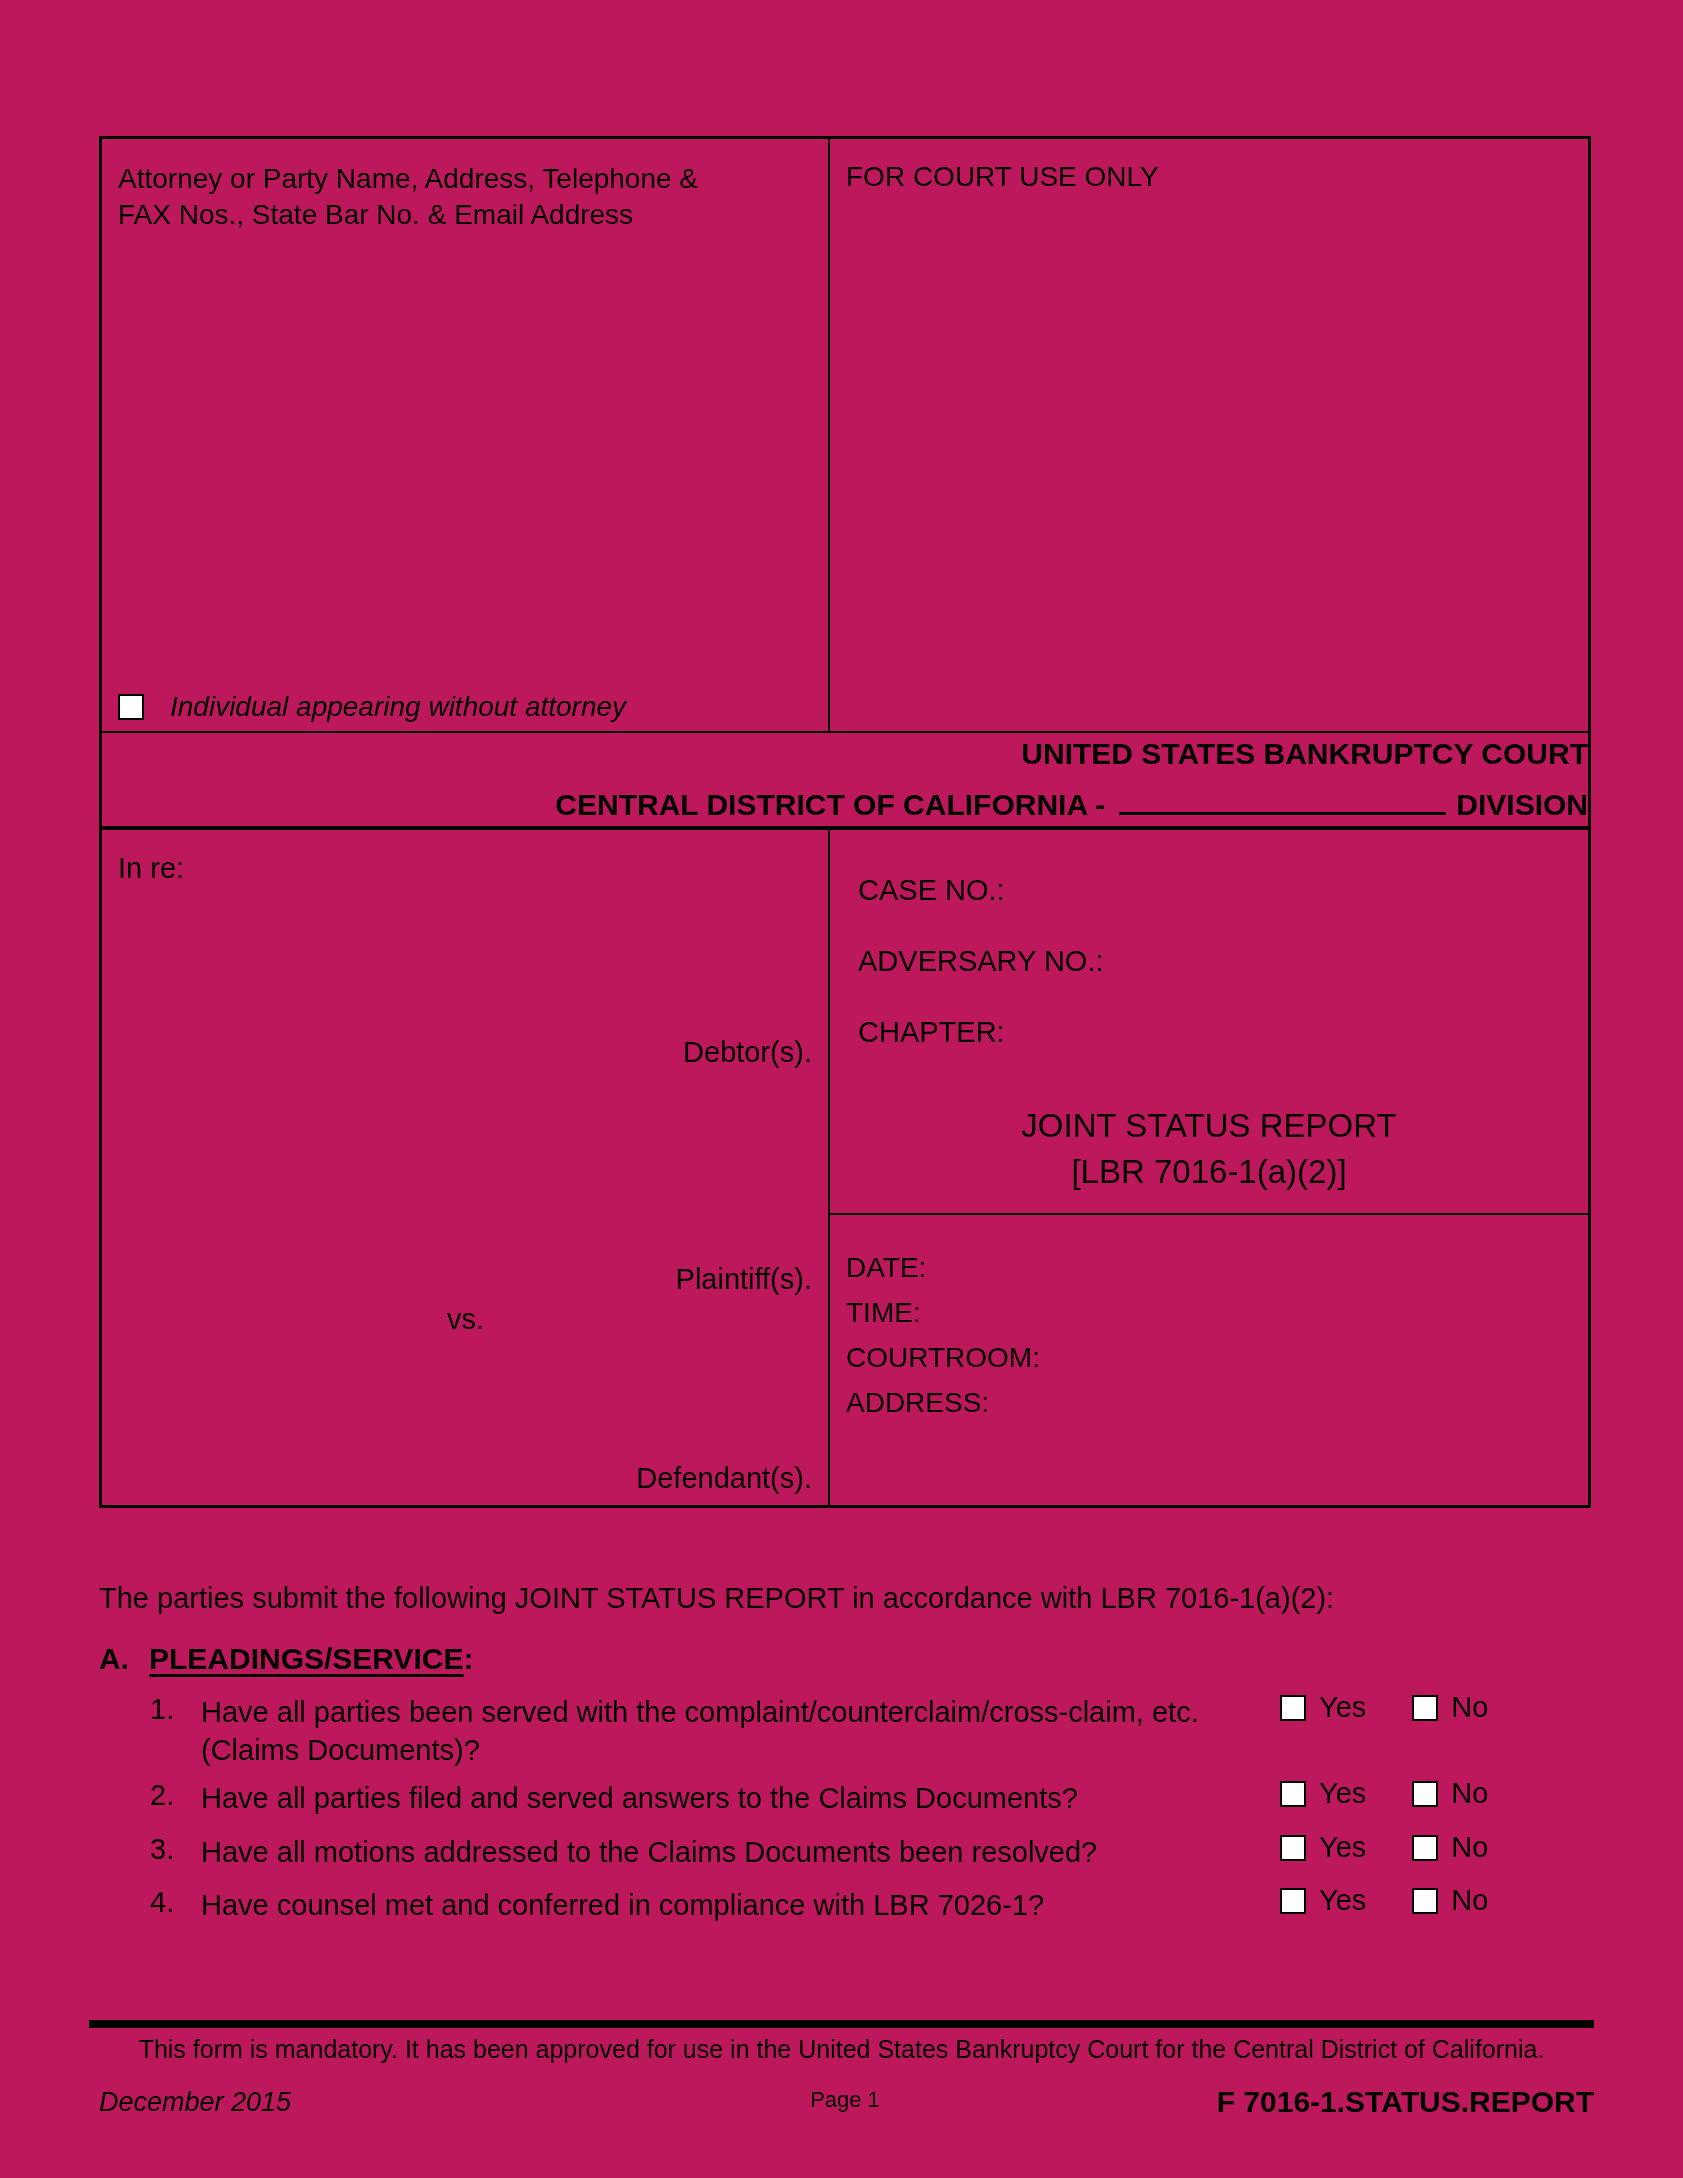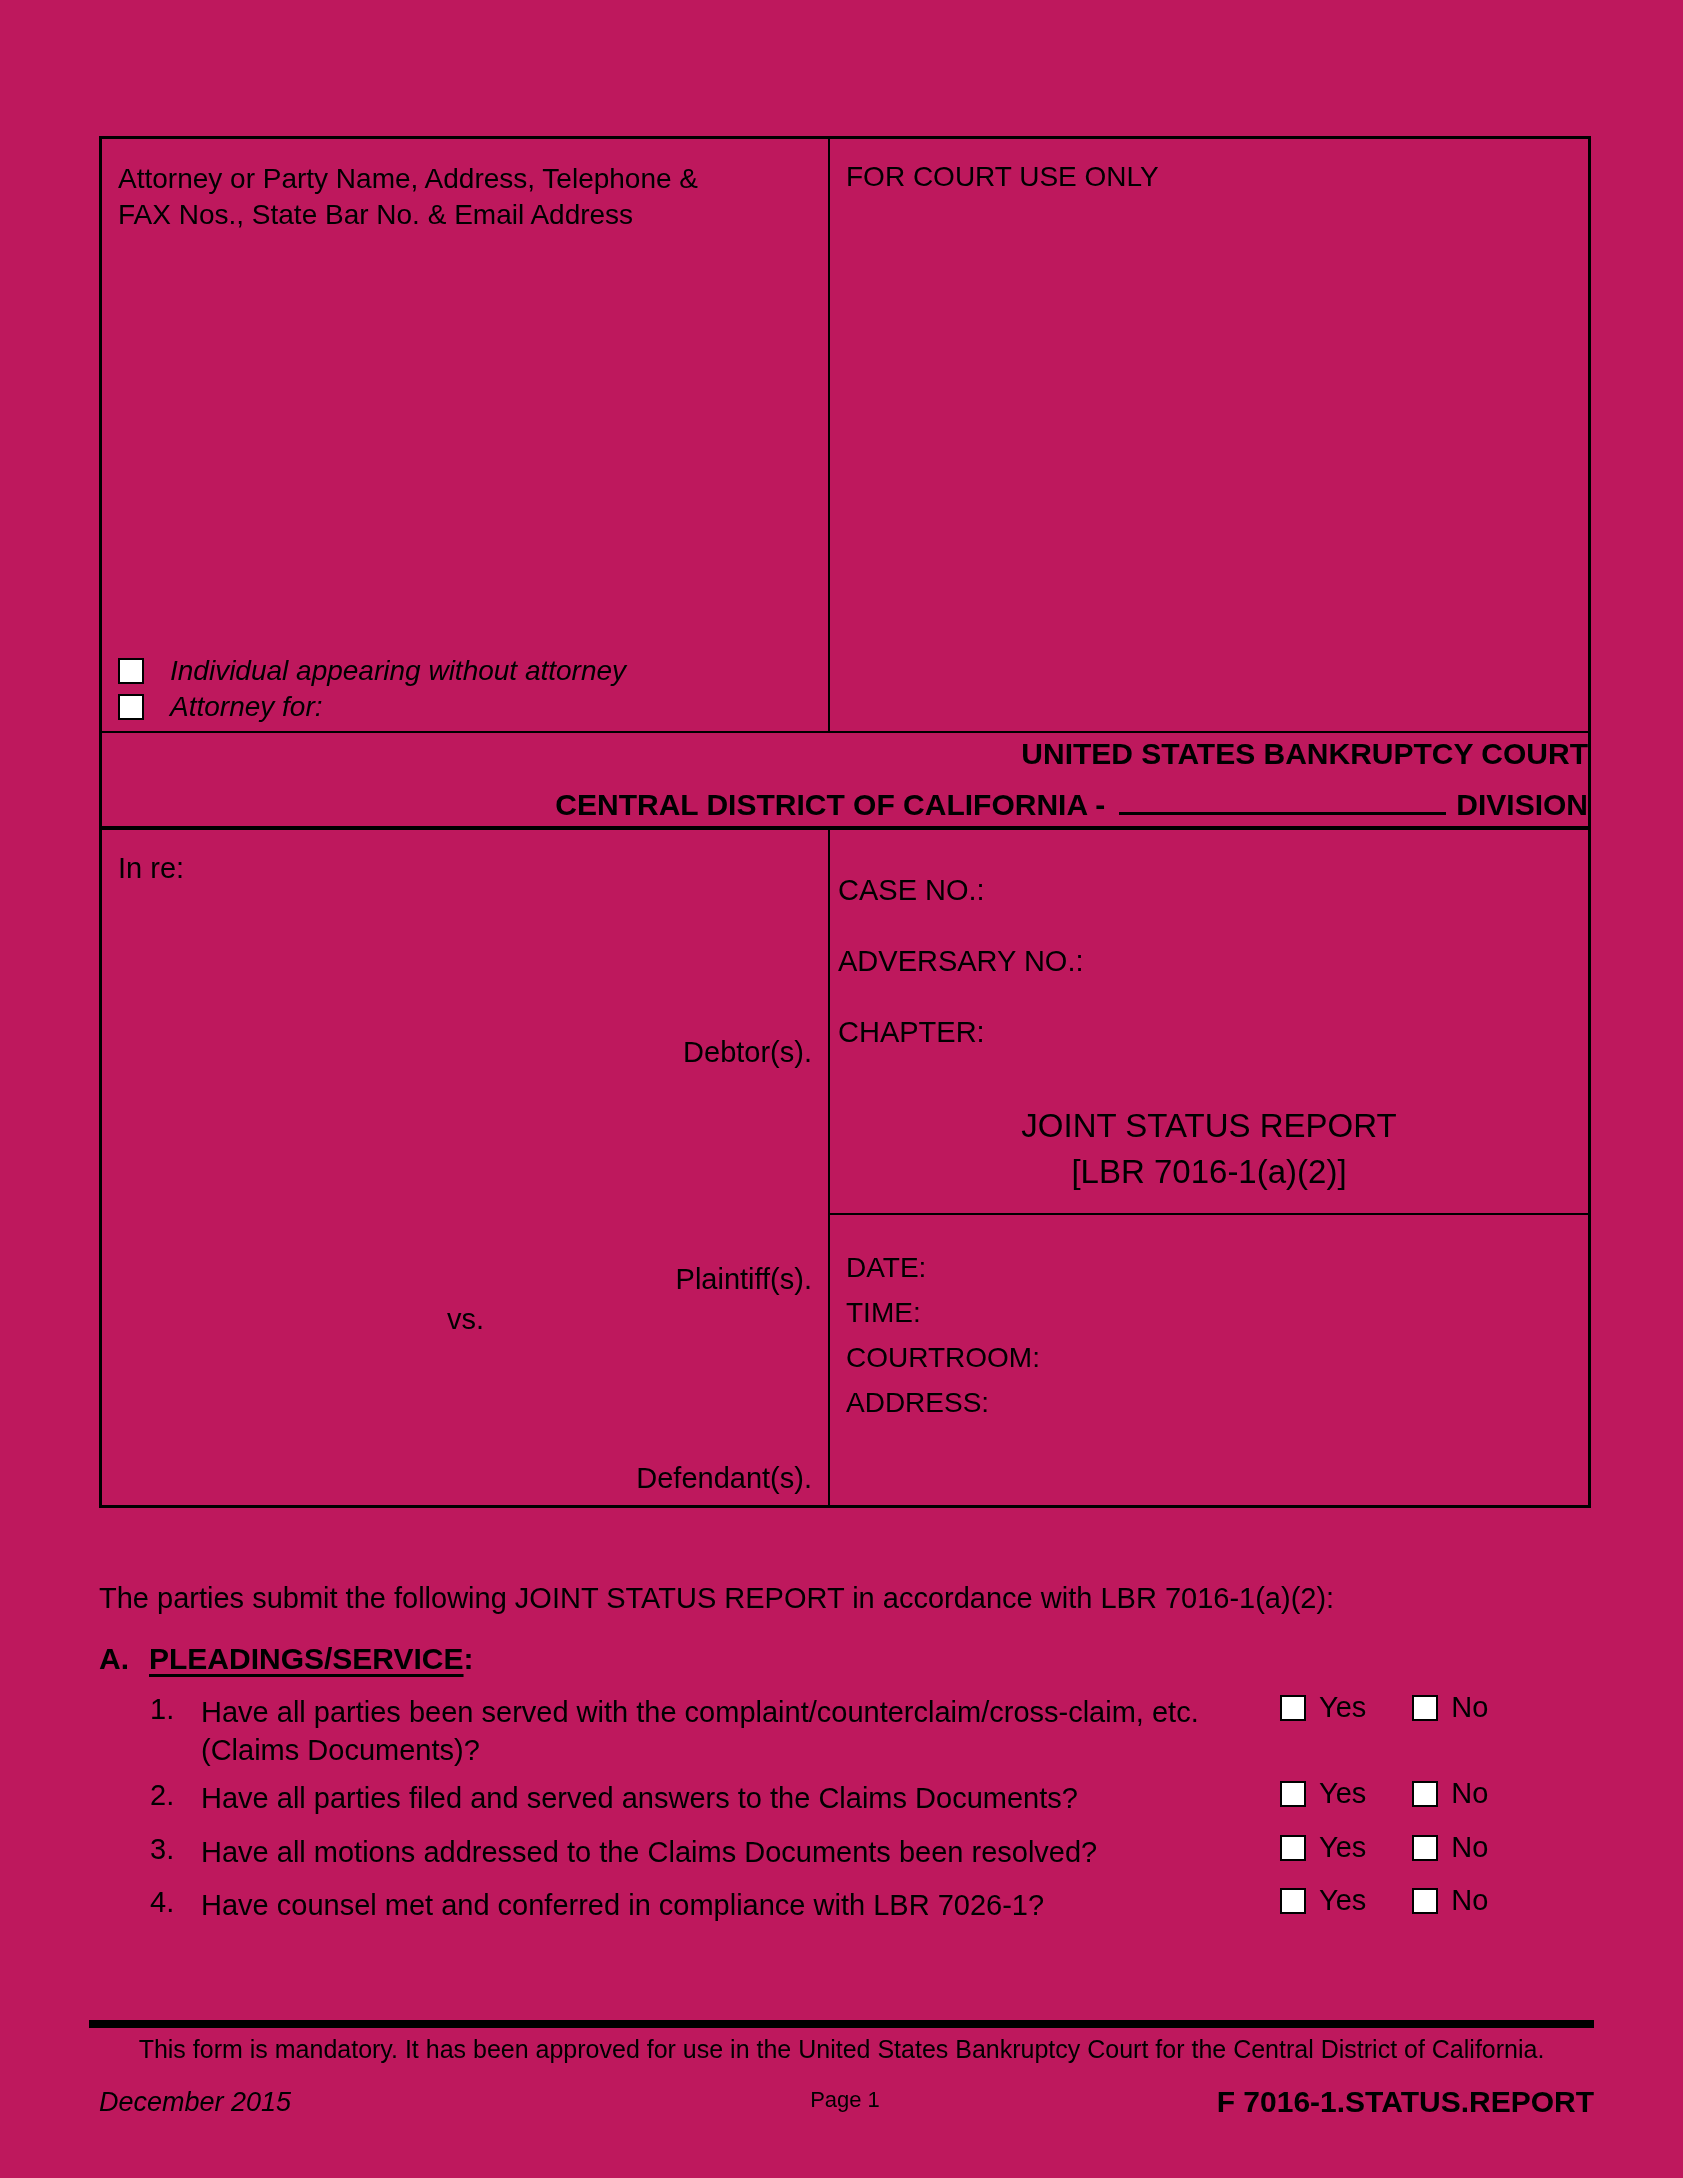--- a/index.html
+++ b/index.html
@@ -39,21 +39,21 @@
               background:#fff; flex:none; }
   .cb-row .cb-label { font-style:italic; font-size:28px; margin-left:26px; }
 
   .court-line1 { font-weight:bold; font-size:30px; line-height:38px; }
   .court-line2 { font-weight:bold; font-size:30px; line-height:38px; }
   .division-blank { display:inline-block; width:327px; border-bottom:3px solid #000;
                     height:30px; vertical-align:baseline; margin:0 10px 0 14px; }
 
   .in-re { position:absolute; top:22px; left:16px; }
   .debtor-sig { position:absolute; bottom:8px; right:16px; }
-  .case-lines { padding:44px 0 0 8px; }
+  .case-lines { padding:44px 0 0 28px; }
   .case-lines div { margin-bottom:38px; }
 
   .plaintiff-sig { position:absolute; top:186px; right:16px; }
   .vs-label { position:absolute; top:226px; left:345px; }
   .defendant-sig { position:absolute; bottom:10px; right:16px; }
 
   .title-cell { height:138px; border-bottom:2px solid #000; text-align:center;
                 padding-top:26px; font-weight:normal; font-size:33px; line-height:46px; }
   .hearing-cell { padding:30px 0 0 16px; line-height:45px; font-size:28px; }
   .row-4 .cell-right { display:flex; flex-direction:column; }
@@ -89,24 +89,20 @@
   <div class="form-table">
 
     <div class="row row-1">
       <div class="cell-left">
         <div class="attorney-label">Attorney or Party Name, Address, Telephone &amp; FAX Nos., State Bar No. &amp; Email Address</div>
         <div class="cb-group">
           <div class="cb-row">
             <span class="checkbox"></span>
             <span class="cb-label">Individual appearing without attorney</span>
           </div>
-          <div class="cb-row">
-            <span class="checkbox"></span>
-            <span class="cb-label">Attorney for:</span>
-          </div>
         </div>
       </div>
       <div class="cell-right">
         <div class="court-use-label">FOR COURT USE ONLY</div>
       </div>
     </div>
 
     <div class="row row-2">
       <div class="court-line1">UNITED STATES BANKRUPTCY COURT</div>
       <div class="court-line2">

